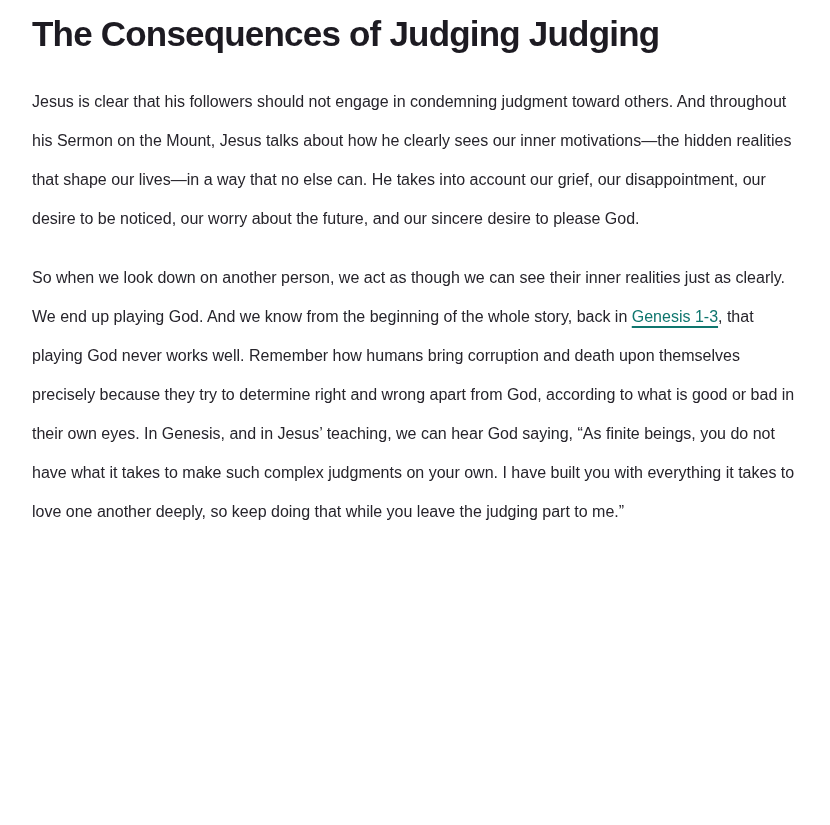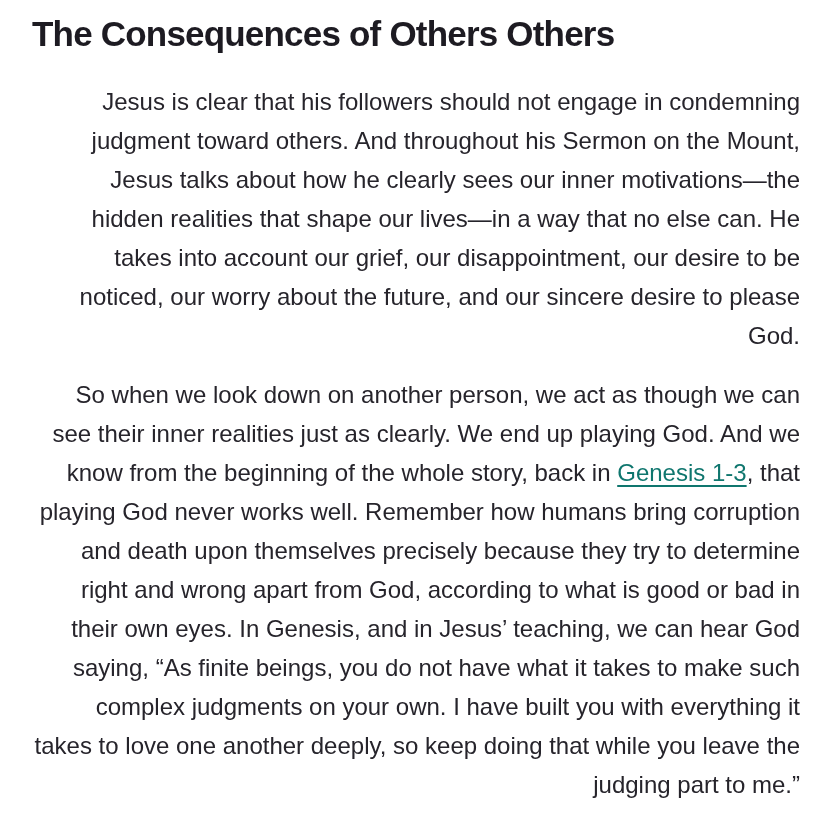--- a/index.html
+++ b/index.html
@@ -16,39 +16,38 @@
   }
   h1.page-title {
     font-size: 35px;
     line-height: 1.25;
     font-weight: 800;
     letter-spacing: -0.8px;
     color: #1d1b22;
     margin: 0 0 26px 0;
   }
   p.body-paragraph {
-    font-size: 24px;
+    font-size: 16px;
     line-height: 39px;
     font-weight: 400;
     color: #26242b;
     margin: 0 0 20px 0;
     max-width: 770px;
-    text-align: right;
   }
   p.body-paragraph:last-child { margin-bottom: 0; }
   a.inline-link {
     color: #0f766e;
     text-decoration: underline;
     text-decoration-thickness: 1.5px;
     text-underline-offset: 4px;
     cursor: pointer;
   }
 </style>
 </head>
 <body>
 
 <main class="article">
-  <h1 class="page-title">The Consequences of Others Others</h1>
+  <h1 class="page-title">The Consequences of Judging Judging</h1>
 
   <p class="body-paragraph"><span>Jesus is clear that his followers should not engage in condemning judgment toward others. And throughout his Sermon on the Mount, Jesus talks about how he clearly sees our inner motivations—the hidden realities that shape our lives—in a way that no else can. He takes into account our grief, our disappointment, our desire to be noticed, our worry about the future, and our sincere desire to please God.</span></p>
 
   <p class="body-paragraph"><span>So when we look down on another person, we act as though we can see their inner realities just as clearly. We end up playing God. And we know from the beginning of the whole story, back in </span><a class="inline-link" href="#">Genesis 1-3</a><span>, that playing God never works well. Remember how humans bring corruption and death upon themselves precisely because they try to determine right and wrong apart from God, according to what is good or bad in their own eyes. In Genesis, and in Jesus’ teaching, we can hear God saying, “As finite beings, you do not have what it takes to make such complex judgments on your own. I have built you with everything it takes to love one another deeply, so keep doing that while you leave the judging part to me.”</span></p>
 </main>
 
 </body></html>

